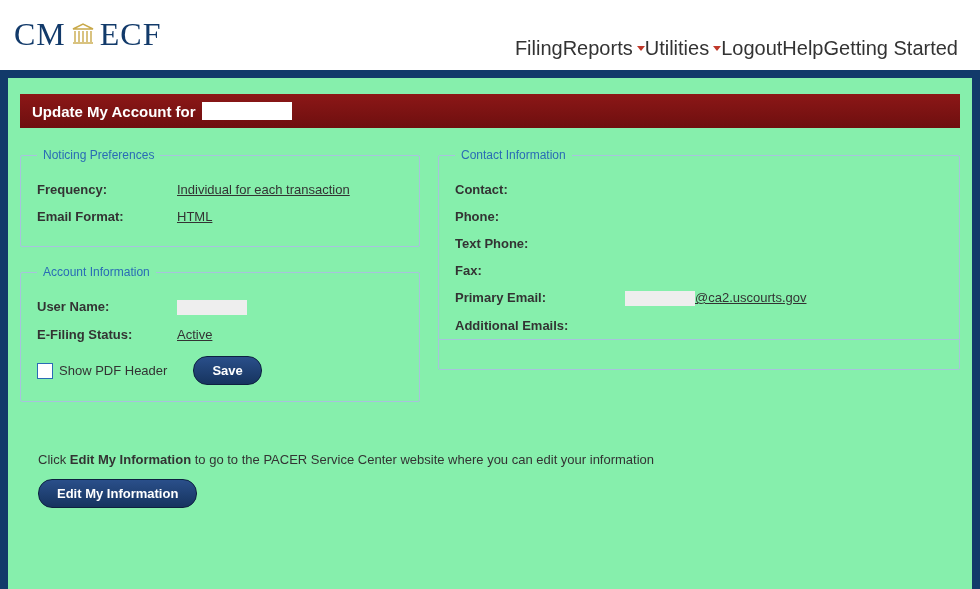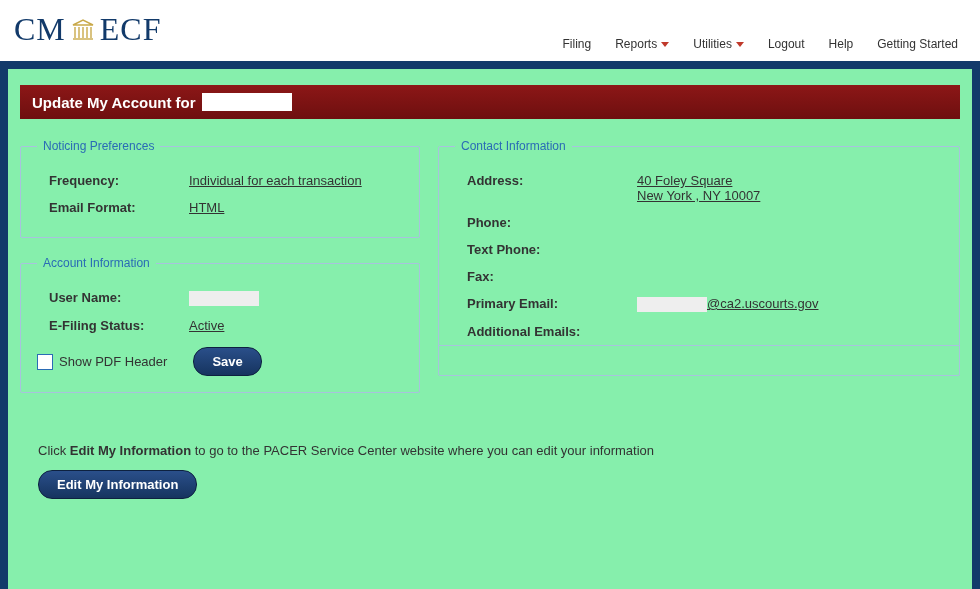--- a/index.html
+++ b/index.html
@@ -24,22 +24,21 @@
   }
   .logo-cm, .logo-ecf {
     font-family: "Times New Roman", serif;
     font-size: 32px;
     color: #123a6a;
     letter-spacing: 1px;
   }
   .logo-icon svg { display: block; }
   .nav {
     display: flex;
-    gap: 24px;
-    font-size: 12px;
+    font-size: 20px;
     margin-top: 29px;
   }
   .nav-item {
     color: #333;
     cursor: pointer;
     display: flex;
     align-items: center;
     gap: 4px;
   }
   .caret {
@@ -90,21 +89,20 @@
     position: relative;
   }
   fieldset.panel legend {
     color: #2a6bb5;
     font-size: 12px;
     padding: 0 6px;
   }
   .kv-row {
     display: flex;
     padding: 6px 0;
-    margin-left: 12px;
   }
   .kv-label {
     width: 140px;
     font-weight: bold;
     color: #333;
   }
   .kv-value {
     color: #333;
     text-decoration: underline;
   }
@@ -240,25 +238,21 @@
           </div>
         </fieldset>
 
       </div>
 
       <div class="col-right">
         <fieldset class="panel contact contact-box">
           <legend>Contact Information</legend>
 
           <div class="kv-row">
-            <div class="kv-label">Address:</div>
-            <div class="kv-value">
-              <div>40 Foley Square</div>
-              <div>New York , NY  10007</div>
-            </div>
+            <div class="kv-label">Contact:</div>
           </div>
           <div class="kv-row">
             <div class="kv-label">Phone:</div>
             <div class="kv-value"></div>
           </div>
           <div class="kv-row">
             <div class="kv-label">Text Phone:</div>
             <div class="kv-value"></div>
           </div>
           <div class="kv-row">

